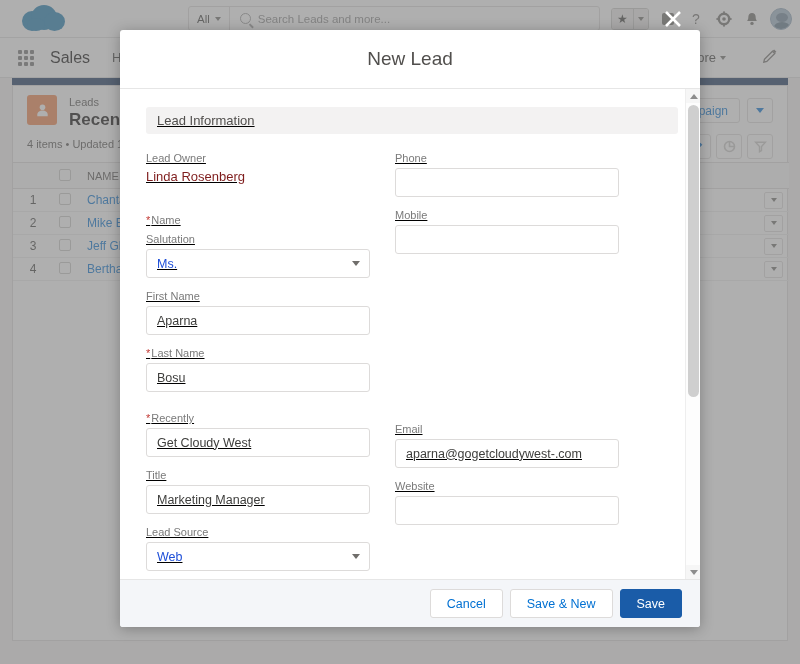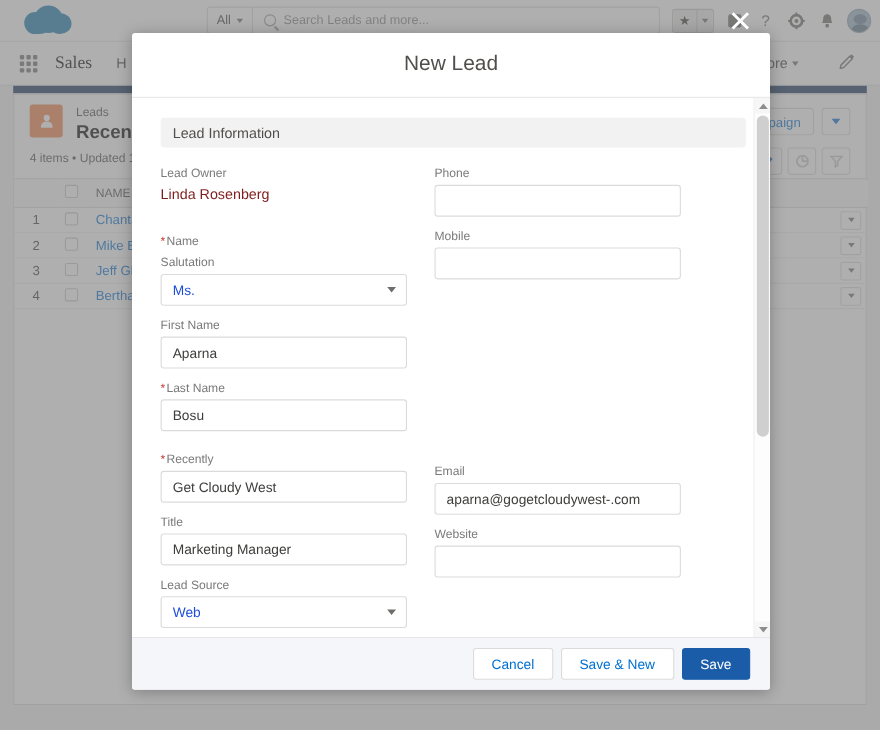--- a/index.html
+++ b/index.html
@@ -88,21 +88,21 @@
     position: absolute; top: 38px; left: 0; width: 800px; height: 40px;
     background: #ffffff; display: flex; align-items: center;
     border-bottom: 1px solid #e0e0e0;
   }
   .waffle {
     margin-left: 18px; width: 16px; height: 16px;
     display: grid; grid-template-columns: repeat(3, 4px); grid-template-rows: repeat(3, 4px);
     gap: 2px;
   }
   .waffle i { background: #747474; border-radius: 1px; display: block; }
-  .app-name { margin-left: 16px; font-size: 16px; color: #080707; font-family: Liberation Serif, serif; }
+  .app-name { margin-left: 16px; font-size: 16px; color: #080707; }
   .nav-tab { margin-left: 22px; font-size: 13px; color: #3e3e3c; }
   .nav-more {
     position: absolute; right: 74px; font-size: 13px; color: #3e3e3c;
     display: flex; align-items: center; gap: 4px;
   }
   .nav-pencil { position: absolute; right: 22px; color: #706e6b; }
 
   .blue-bar { position: absolute; top: 78px; left: 12px; width: 776px; height: 7px; background: #16325c; }
 
   
@@ -180,21 +180,21 @@
     display: flex; align-items: center; justify-content: center;
   }
   .modal-title { font-size: 19px; color: #514f4d; }
 
   .modal-close {
     position: absolute; left: 661px; top: 7px; width: 24px; height: 24px;
     display: flex; align-items: center; justify-content: center; z-index: 40;
   }
 
   .modal-body { flex: 1; position: relative; overflow: hidden; background: #fff; }
-  .body-inner { padding: 18px 22px 0 26px; }
+  .body-inner { padding: 18px 22px 0 26px; text-decoration: underline; }
 
   .section-head {
     background: #f3f2f2; border-radius: 3px;
     height: 27px; display: flex; align-items: center; padding-left: 11px;
     font-size: 13px; color: #514f4d; margin-bottom: 16px;
   }
 
   .grid2 { display: flex; gap: 25px; }
   .col { width: 224px; }
 

